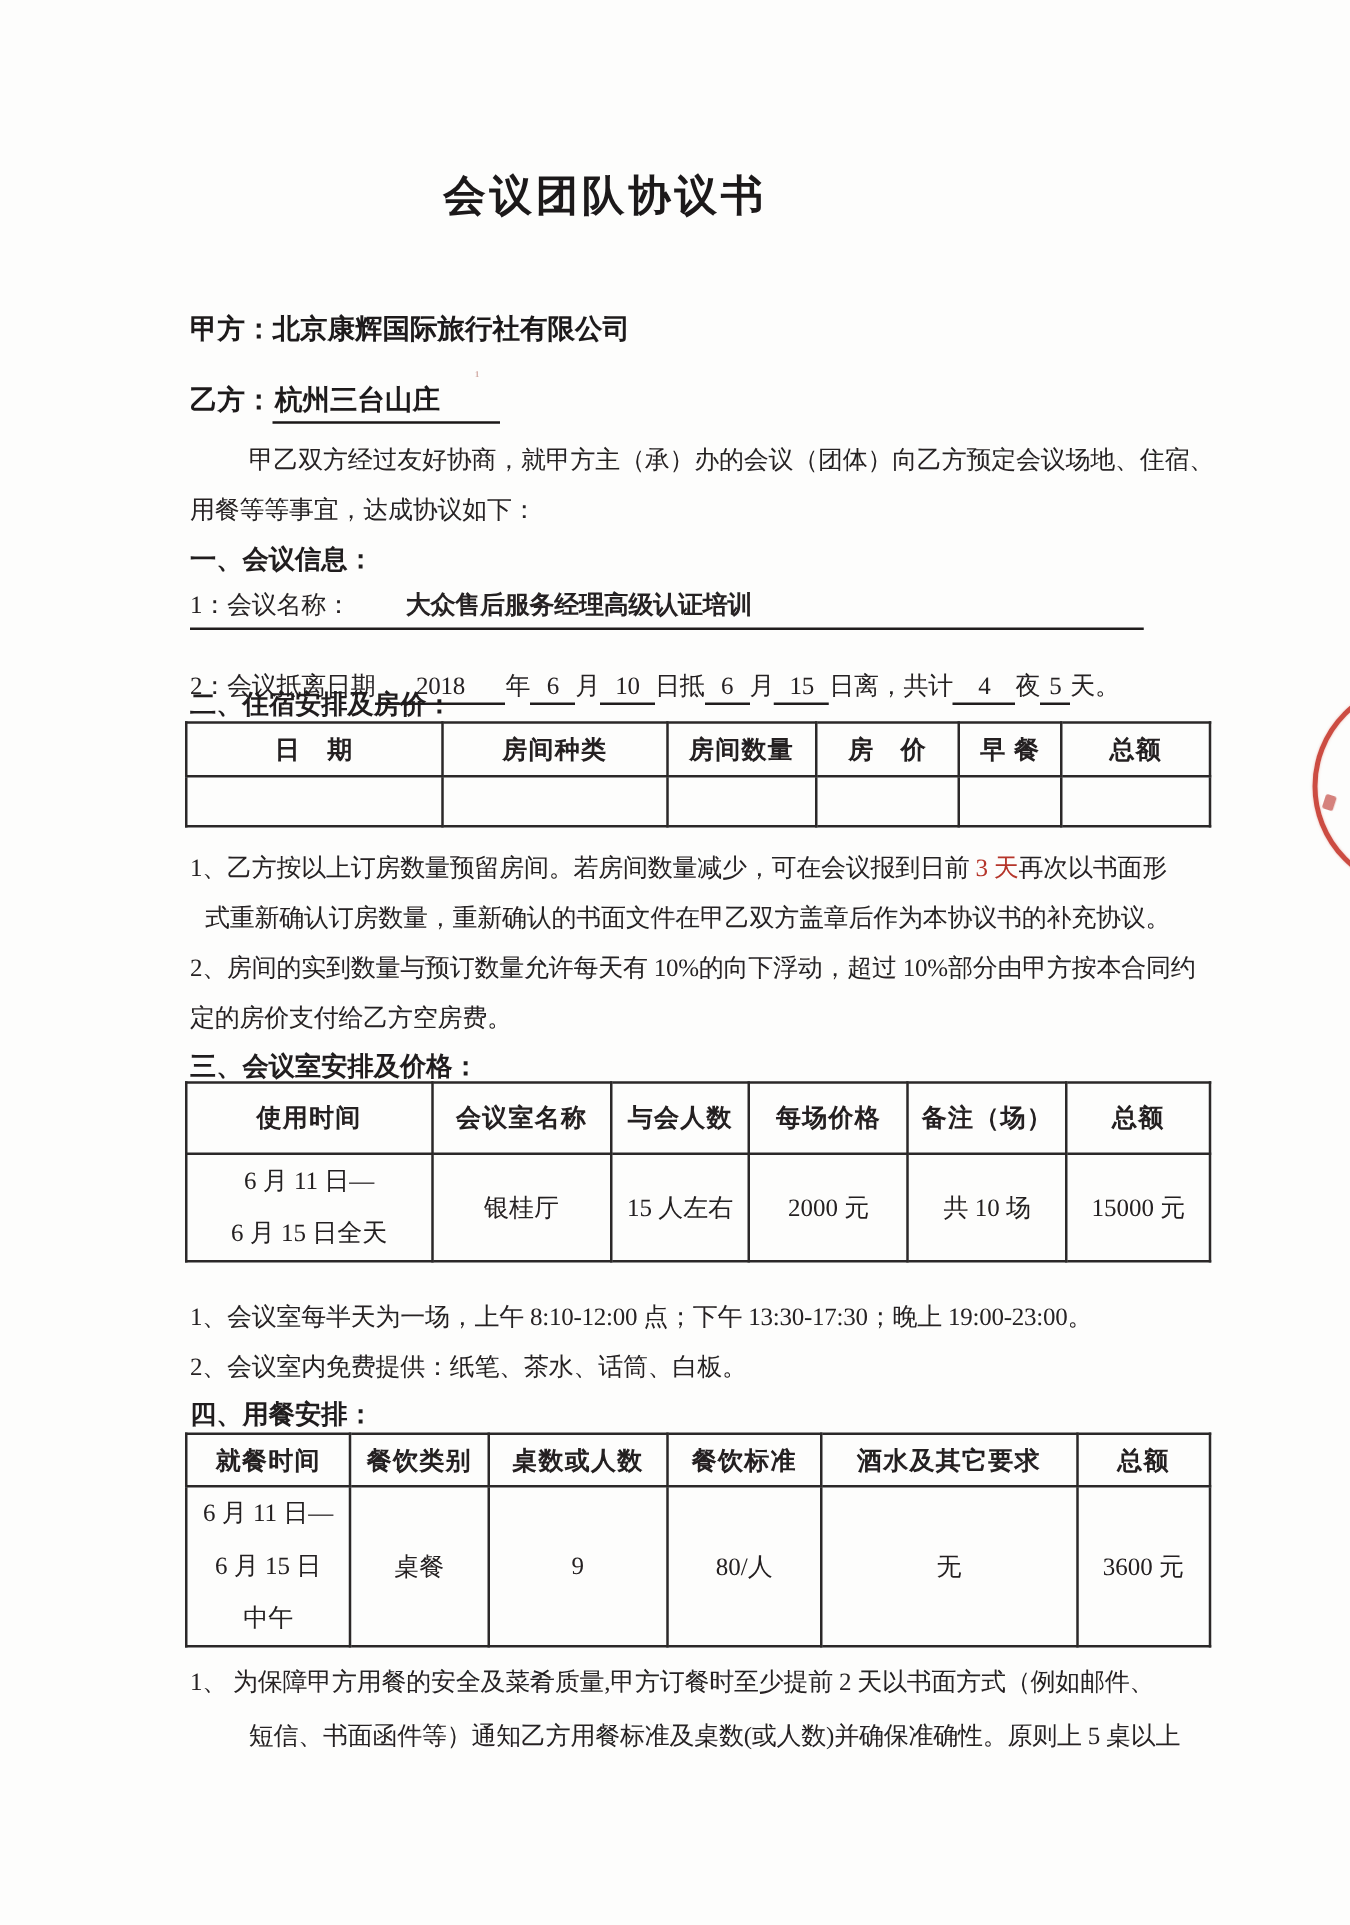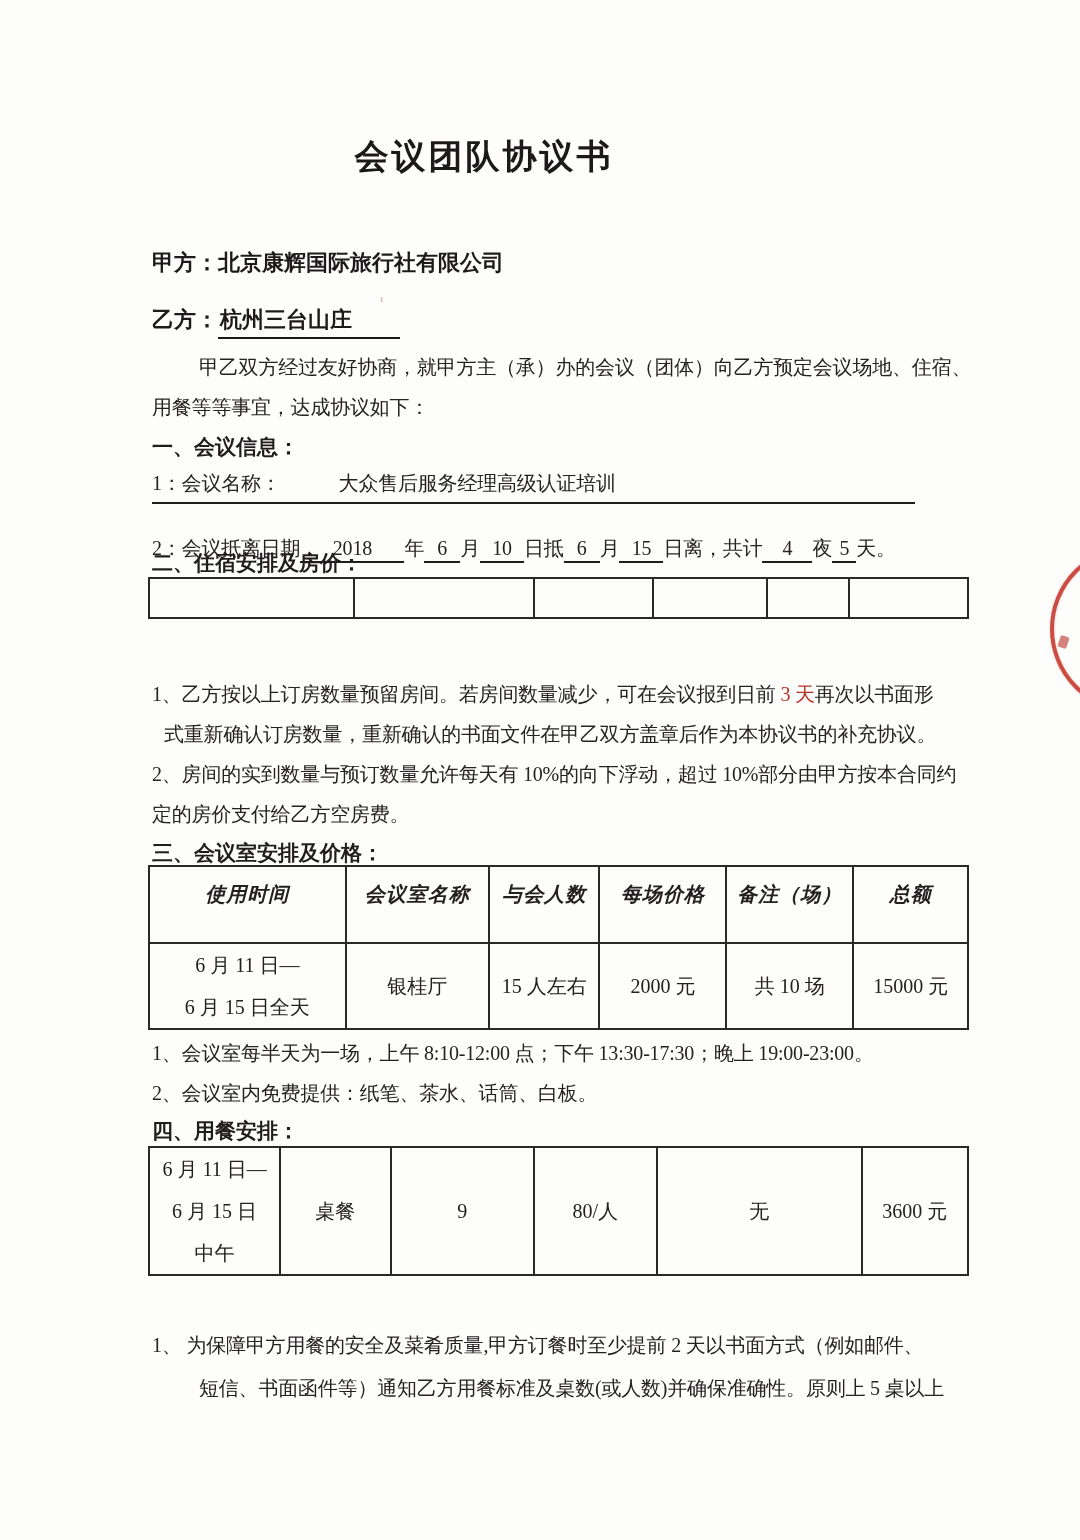--- a/index.html
+++ b/index.html
@@ -18,21 +18,21 @@
   }
   .party{font-size:22px;font-weight:bold;white-space:nowrap;color:#1d1a1b;}
   .party .uline{border-bottom:2.5px solid #1a1717;display:inline-block;padding:0 48px 2px 2px;}
   .line{font-size:20px;letter-spacing:-0.2px;white-space:nowrap;color:#262223;}
   .sec-head{font-size:21px;font-weight:600;white-space:nowrap;color:#201d1e;}
   .red{color:#b5352a;}
   .fill-line{
     display:inline-block;width:763px;border-bottom:2px solid #201d1d;
     padding-bottom:5px;white-space:nowrap;
   }
-  .fill-line .val{margin-left:58px;font-weight:400;}
+  .fill-line .val{margin-left:44px;font-weight:700;}
   .blank{
     display:inline-block;border-bottom:2px solid #201d1d;
     text-align:center;padding-bottom:1px;
   }
   table{border-collapse:collapse;table-layout:fixed;width:821px;background:transparent;}
   th,td{
     border:2px solid #2b2828;text-align:center;vertical-align:middle;
     font-size:20px;padding:0 2px;overflow:hidden;color:#242021;
   }
   th{font-weight:bold;letter-spacing:1px;}
@@ -83,20 +83,28 @@
 <table class="abs" style="top:577px;left:148px;">
   <colgroup>
     <col style="width:25%">
       <col style="width:22%">
       <col style="width:14.5%">
     <col style="width:14%">
       <col style="width:10%">
       <col style="width:14.5%">
   </colgroup>
   <tbody>
+      <tr style="height:43px;">
+    <th>日　期</th>
+    <th>房间种类</th>
+    <th>房间数量</th>
+    <th>房　价</th>
+    <th>早 餐</th>
+    <th>总额</th>
+  </tr>
   <tr style="height:40px;">
     <td></td>
     <td></td>
     <td></td>
     <td></td>
     <td></td>
     <td></td>
   </tr>
 </tbody>
   </table>
@@ -113,21 +121,21 @@
 <table class="abs t2" style="top:865px;left:148px;">
   <colgroup>
     <col style="width:24%">
       <col style="width:17.5%">
       <col style="width:13.5%">
     <col style="width:15.5%">
       <col style="width:15.5%">
       <col style="width:14%">
   </colgroup>
   <tbody>
-      <tr style="height:77px;font-style:italic;">
+      <tr style="height:57px;">
     <th>使用时间</th>
     <th>会议室名称</th>
     <th>与会人数</th>
     <th>每场价格</th>
     <th>备注（场）</th>
     <th>总额</th>
   </tr>
   <tr style="height:82px;">
     <td class="two-line">
       <div>6 月 11 日—</div>
@@ -150,20 +158,28 @@
 <table class="abs" style="top:1146px;left:148px;">
   <colgroup>
     <col style="width:16%">
       <col style="width:13.5%">
       <col style="width:17.5%">
     <col style="width:15%">
       <col style="width:25%">
       <col style="width:13%">
   </colgroup>
   <tbody>
+      <tr style="height:42px;">
+    <th>就餐时间</th>
+    <th>餐饮类别</th>
+    <th>桌数或人数</th>
+    <th>餐饮标准</th>
+    <th>酒水及其它要求</th>
+    <th>总额</th>
+  </tr>
   <tr style="height:126px;">
     <td class="three-line">
       <div>6 月 11 日—</div>
       <div>6 月 15 日</div>
       <div>中午</div>
     </td>
     <td>桌餐</td>
     <td>9</td>
     <td>80/人</td>
     <td>无</td>

